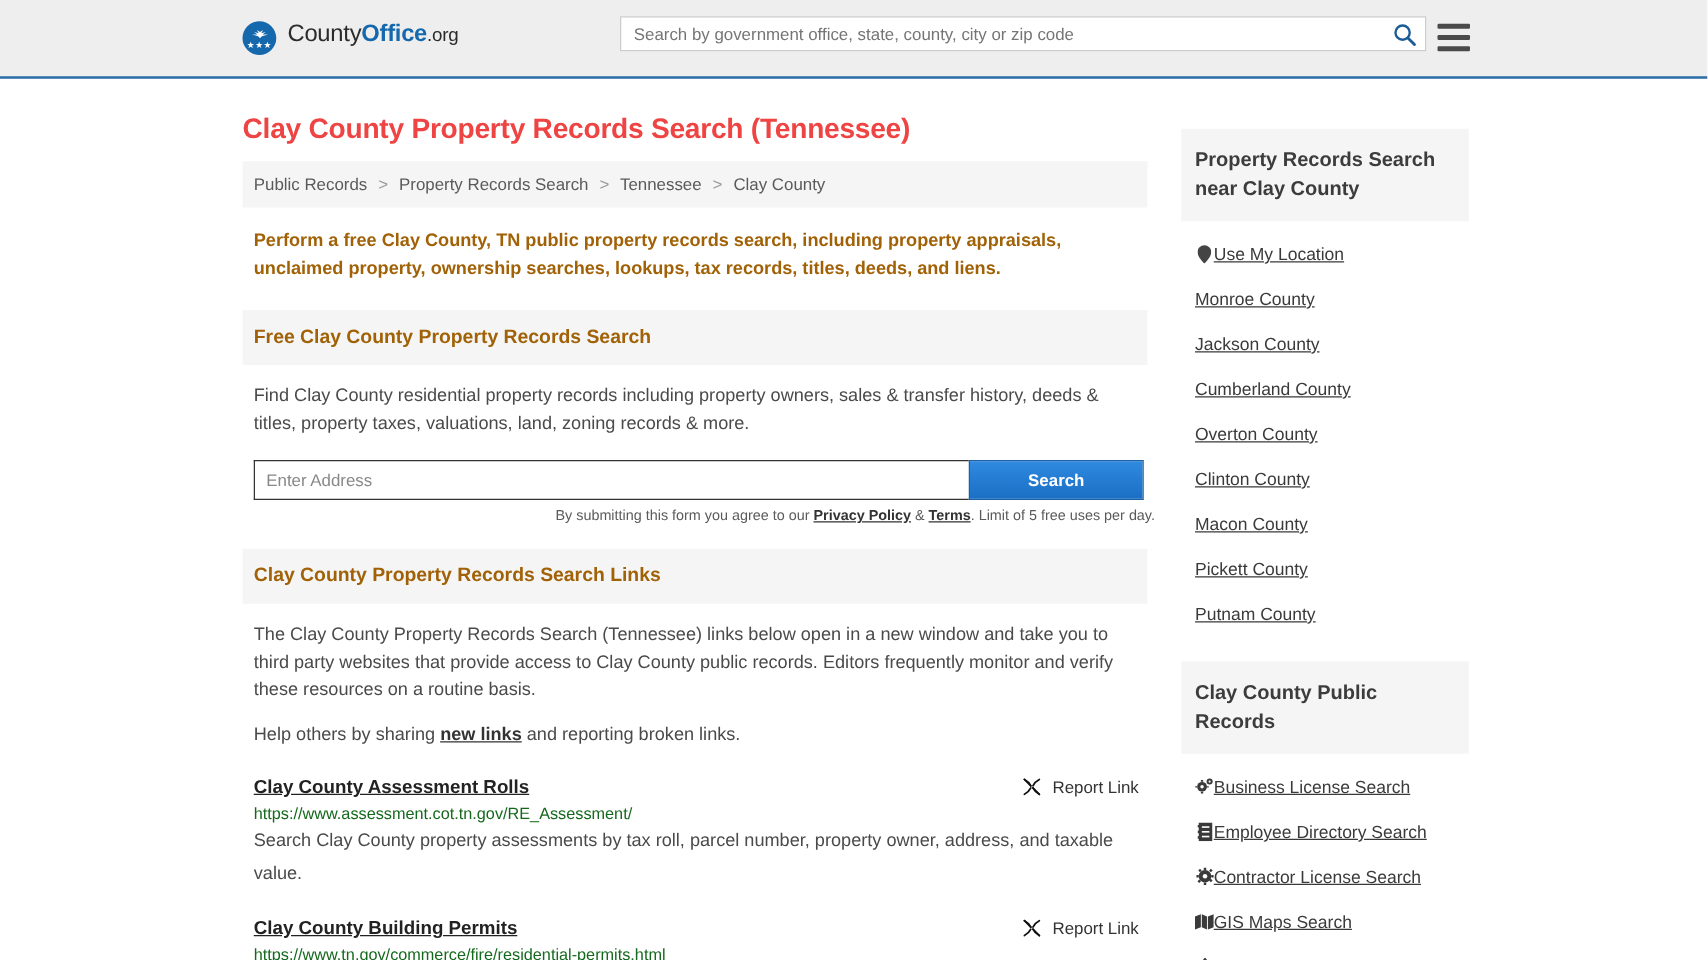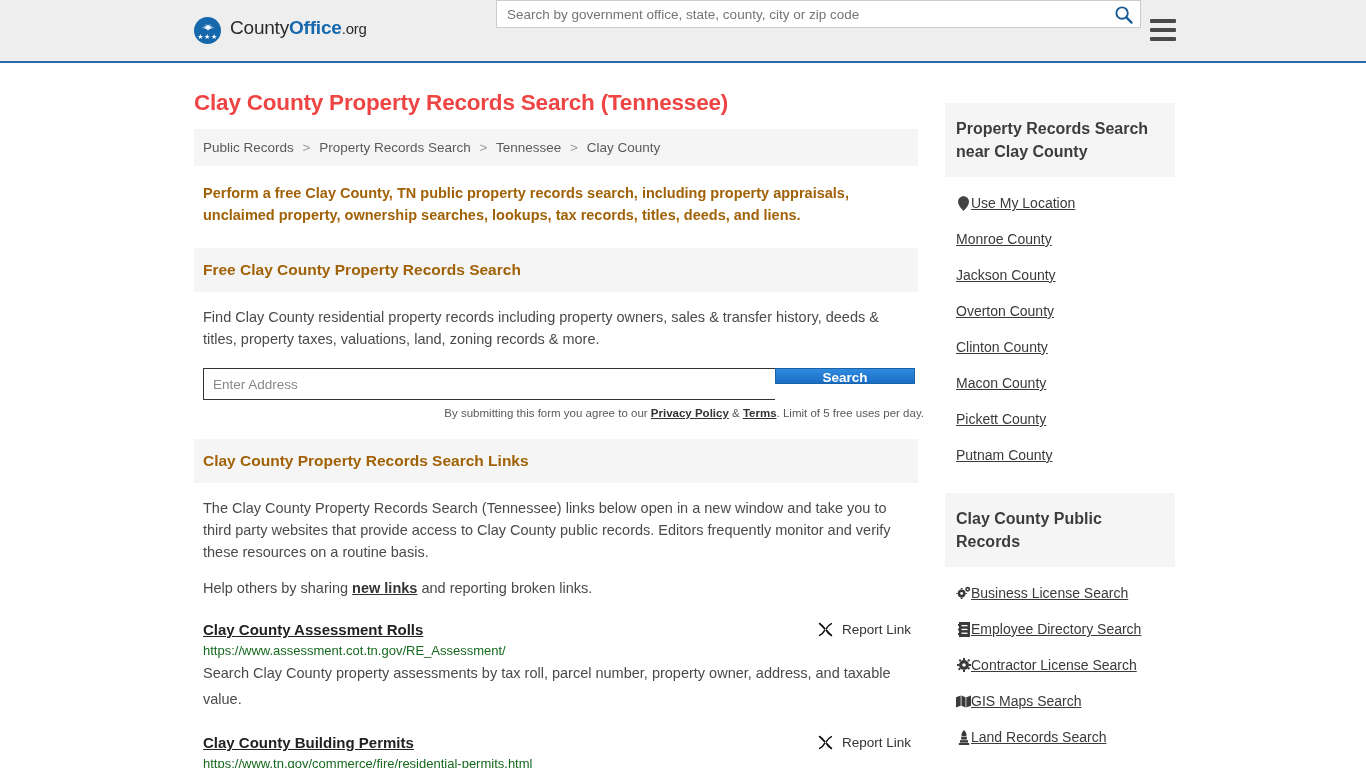--- a/index.html
+++ b/index.html
@@ -57,21 +57,21 @@
     letter-spacing: -0.2px;
     white-space: nowrap;
   }
   .brand-text .t-county { color: #2b2b2b; }
   .brand-text .t-office { color: #1668ad; font-weight: bold; }
   .brand-text .t-org { color: #2b2b2b; font-size: 15px; }
 
   .header-search {
     position: absolute;
     left: 496px;
-    top: 0;
+    top: 13px;
     width: 645px;
     height: 28px;
     background: #ffffff;
     border: 1px solid #cccccc;
     display: flex;
     align-items: center;
   }
   .header-search input {
     flex: 1;
     border: none;
@@ -182,21 +182,21 @@
     padding: 0 9px;
     font-size: 13.5px;
     color: #444;
     font-family: "Liberation Sans", sans-serif;
     outline: none;
     height: 32px;
   }
   .addr-input::placeholder { color: #888888; }
   .addr-submit {
     width: 140px;
-    height: 16px;
+    height: 32px;
     border: 1px solid #1a62a8;
     background: linear-gradient(to bottom, #2f8ae0 0%, #1a6fc4 100%);
     color: #ffffff;
     font-size: 13.5px;
     font-weight: bold;
     font-family: "Liberation Sans", sans-serif;
     cursor: pointer;
   }
   .form-note {
     font-size: 11.5px;
@@ -390,20 +390,23 @@
           </span>
           <a href="#">Use My Location</a>
         </li>
         <li class="side-item">
           <a href="#">Monroe County</a>
         </li>
         <li class="side-item">
           <a href="#">Jackson County</a>
         </li>
         <li class="side-item">
+          <a href="#">Cumberland County</a>
+        </li>
+        <li class="side-item">
           <a href="#">Overton County</a>
         </li>
         <li class="side-item">
           <a href="#">Clinton County</a>
         </li>
         <li class="side-item">
           <a href="#">Macon County</a>
         </li>
         <li class="side-item">
           <a href="#">Pickett County</a>

